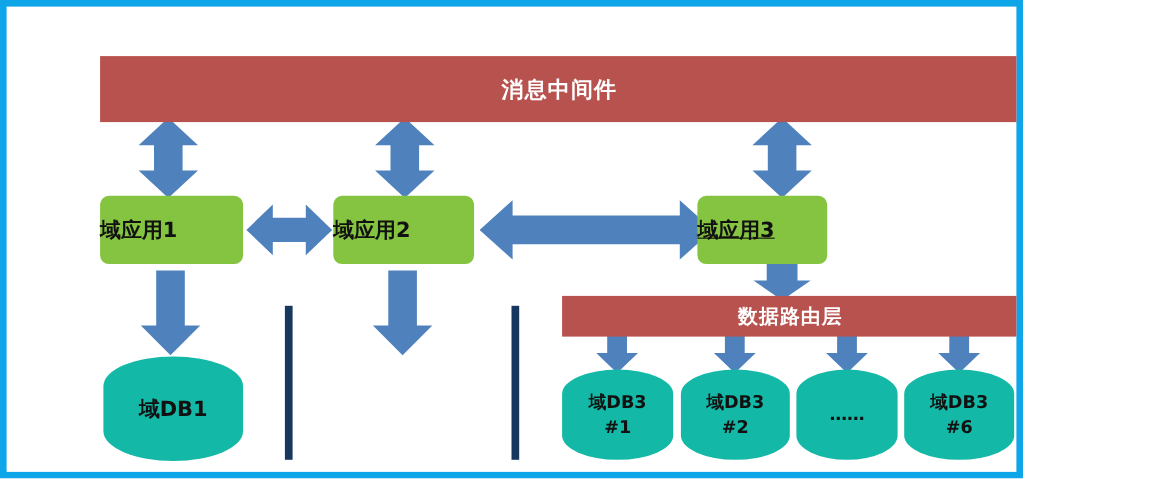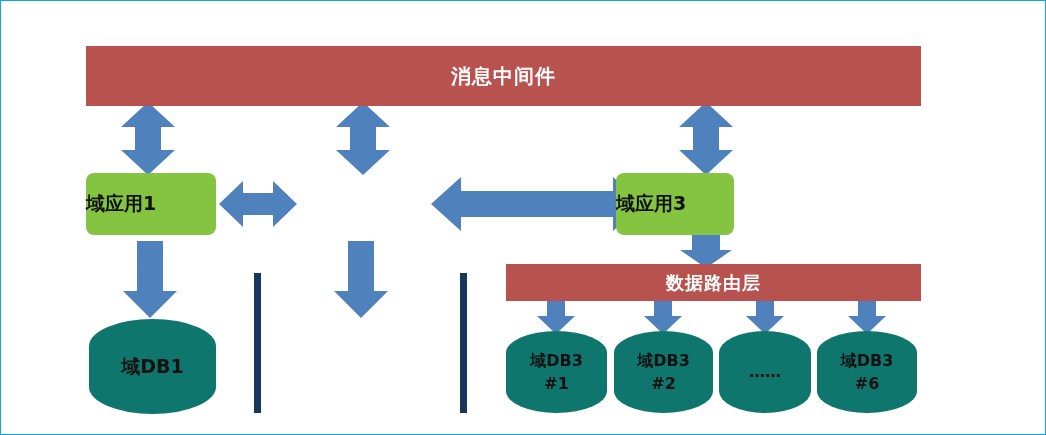--- a/index.html
+++ b/index.html
@@ -1,24 +1,24 @@
 <!DOCTYPE html>
 <html><head>
 <meta charset="utf-8">
 <style>
   * { margin: 0; padding: 0; box-sizing: border-box; }
   html, body { background: #ffffff; }
   body { font-family: "DejaVu Sans", "Liberation Sans", sans-serif; }
 
   .canvas {
     position: relative;
-    width: 1046px;
+    width: 930px;
     height: 435px;
     background: #ffffff;
-    border: 1px solid #0ea5e9;
+    border: 6px solid #0ea5e9;
     overflow: hidden;
   }
 
   .arrows { position: absolute; left: 0; top: 0; }
 
   .bar {
     position: absolute;
     background: #b8524e;
     color: #ffffff;
     display: flex;
@@ -37,25 +37,25 @@
     color: #111111;
     display: flex;
     align-items: center;
     font-weight: bold;
     font-size: 19px;
     top: 172px;
     height: 62px;
   }
   .app.a1 { left: 85px;  width: 130px; }
   .app.a2 { left: 297px; width: 128px; }
-  .app.a3 { left: 615px; width: 118px; }
+  .app.a3 { left: 628px; width: 118px; text-decoration: underline; }
 
   .cyl {
     position: absolute;
-    background: #0f766e;
+    background: #14b8a6;
     color: #111111;
     display: flex;
     flex-direction: column;
     align-items: center;
     justify-content: center;
     font-weight: bold;
     text-align: center;
   }
   .cyl.big   { top: 318px; height: 95px; border-radius: 50% / 27px; font-size: 19px; }
   .cyl.small { top: 330px; height: 82px; border-radius: 50% / 22px; font-size: 16px; line-height: 1.45; }
@@ -100,20 +100,23 @@
     <polygon fill="#4f81bd" points="857,299 875,299 875,315 885,315 866,333 847,315 857,315"></polygon>
   </svg>
 
   <div class="bar middleware">
     <span>消息中间件</span>
   </div>
 
   <div class="app a1">
     <span>域应用1</span>
   </div>
+  <div class="app a2">
+    <span>域应用2</span>
+  </div>
   <div class="app a3">
     <span>域应用3</span>
   </div>
 
   <div class="bar routing">
     <span>数据路由层</span>
   </div>
 
   <div class="cyl big d1">
     <span>域DB1</span>

